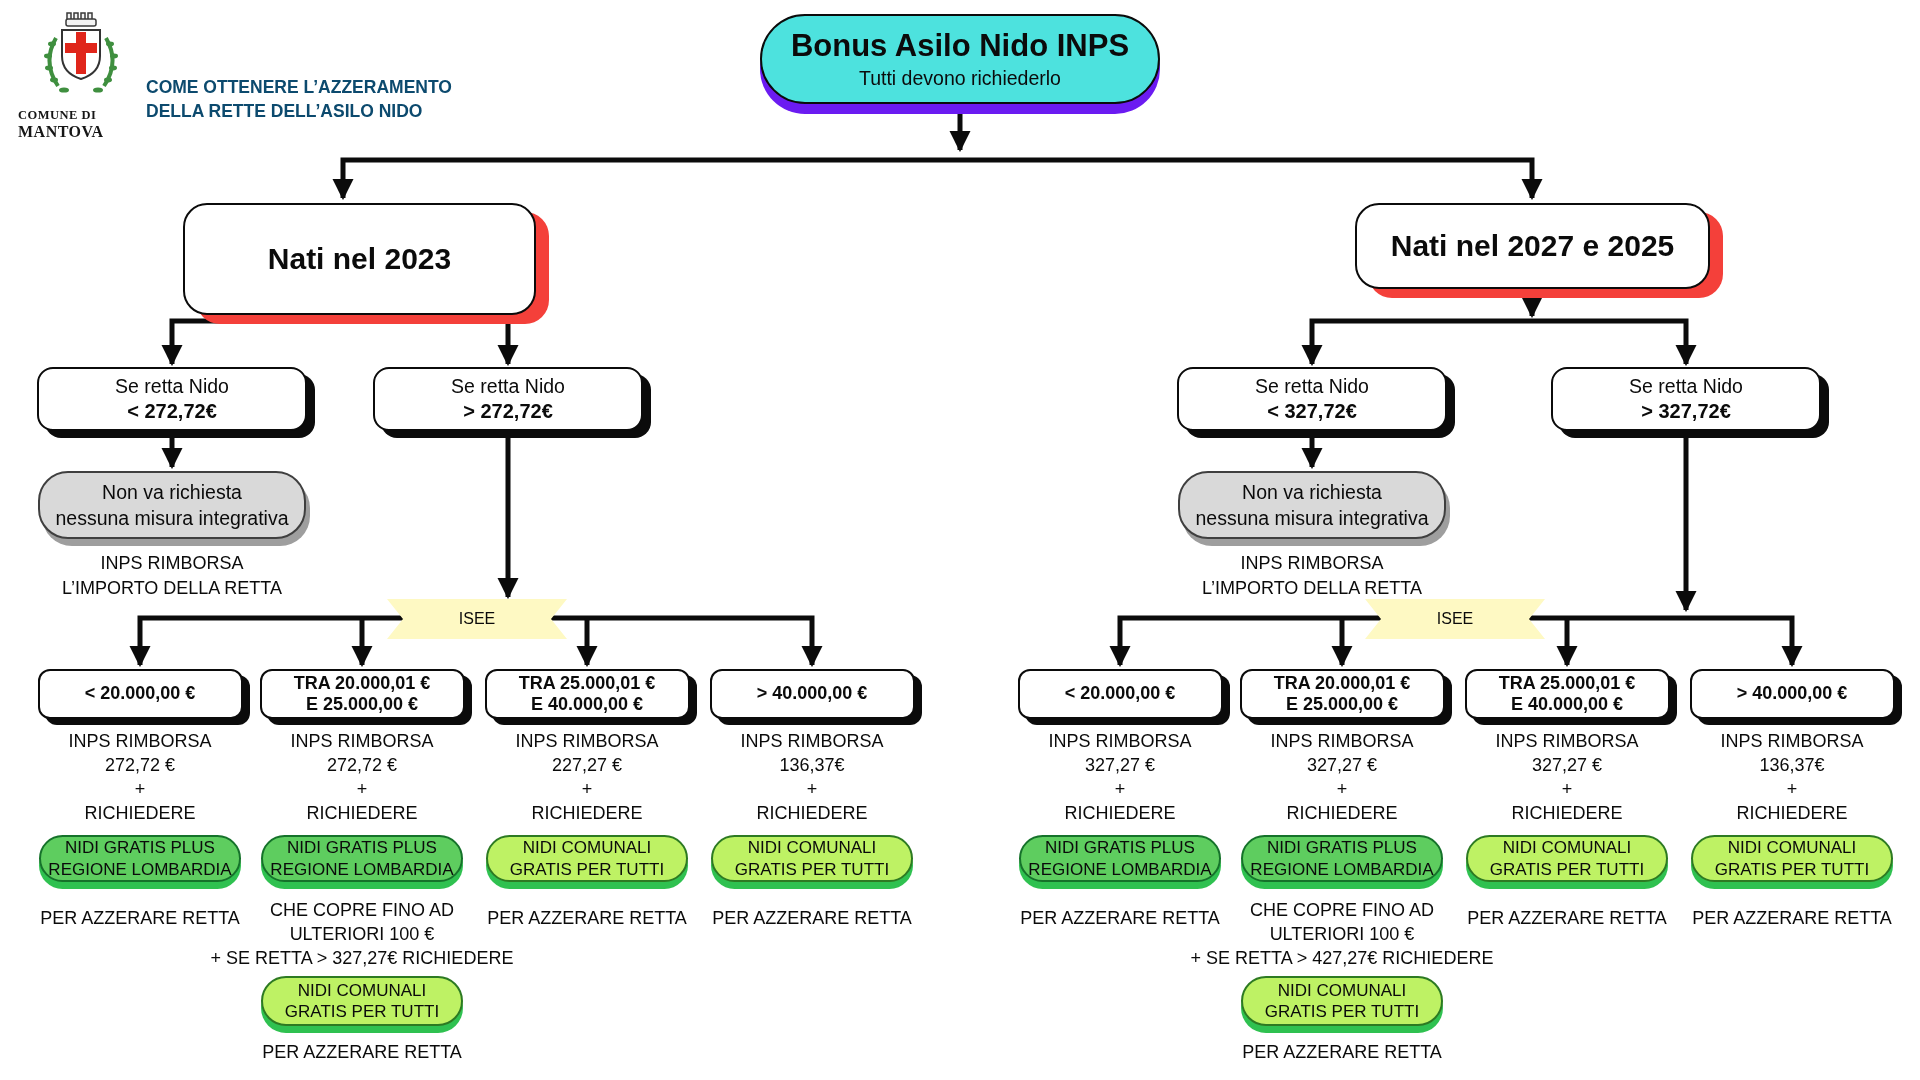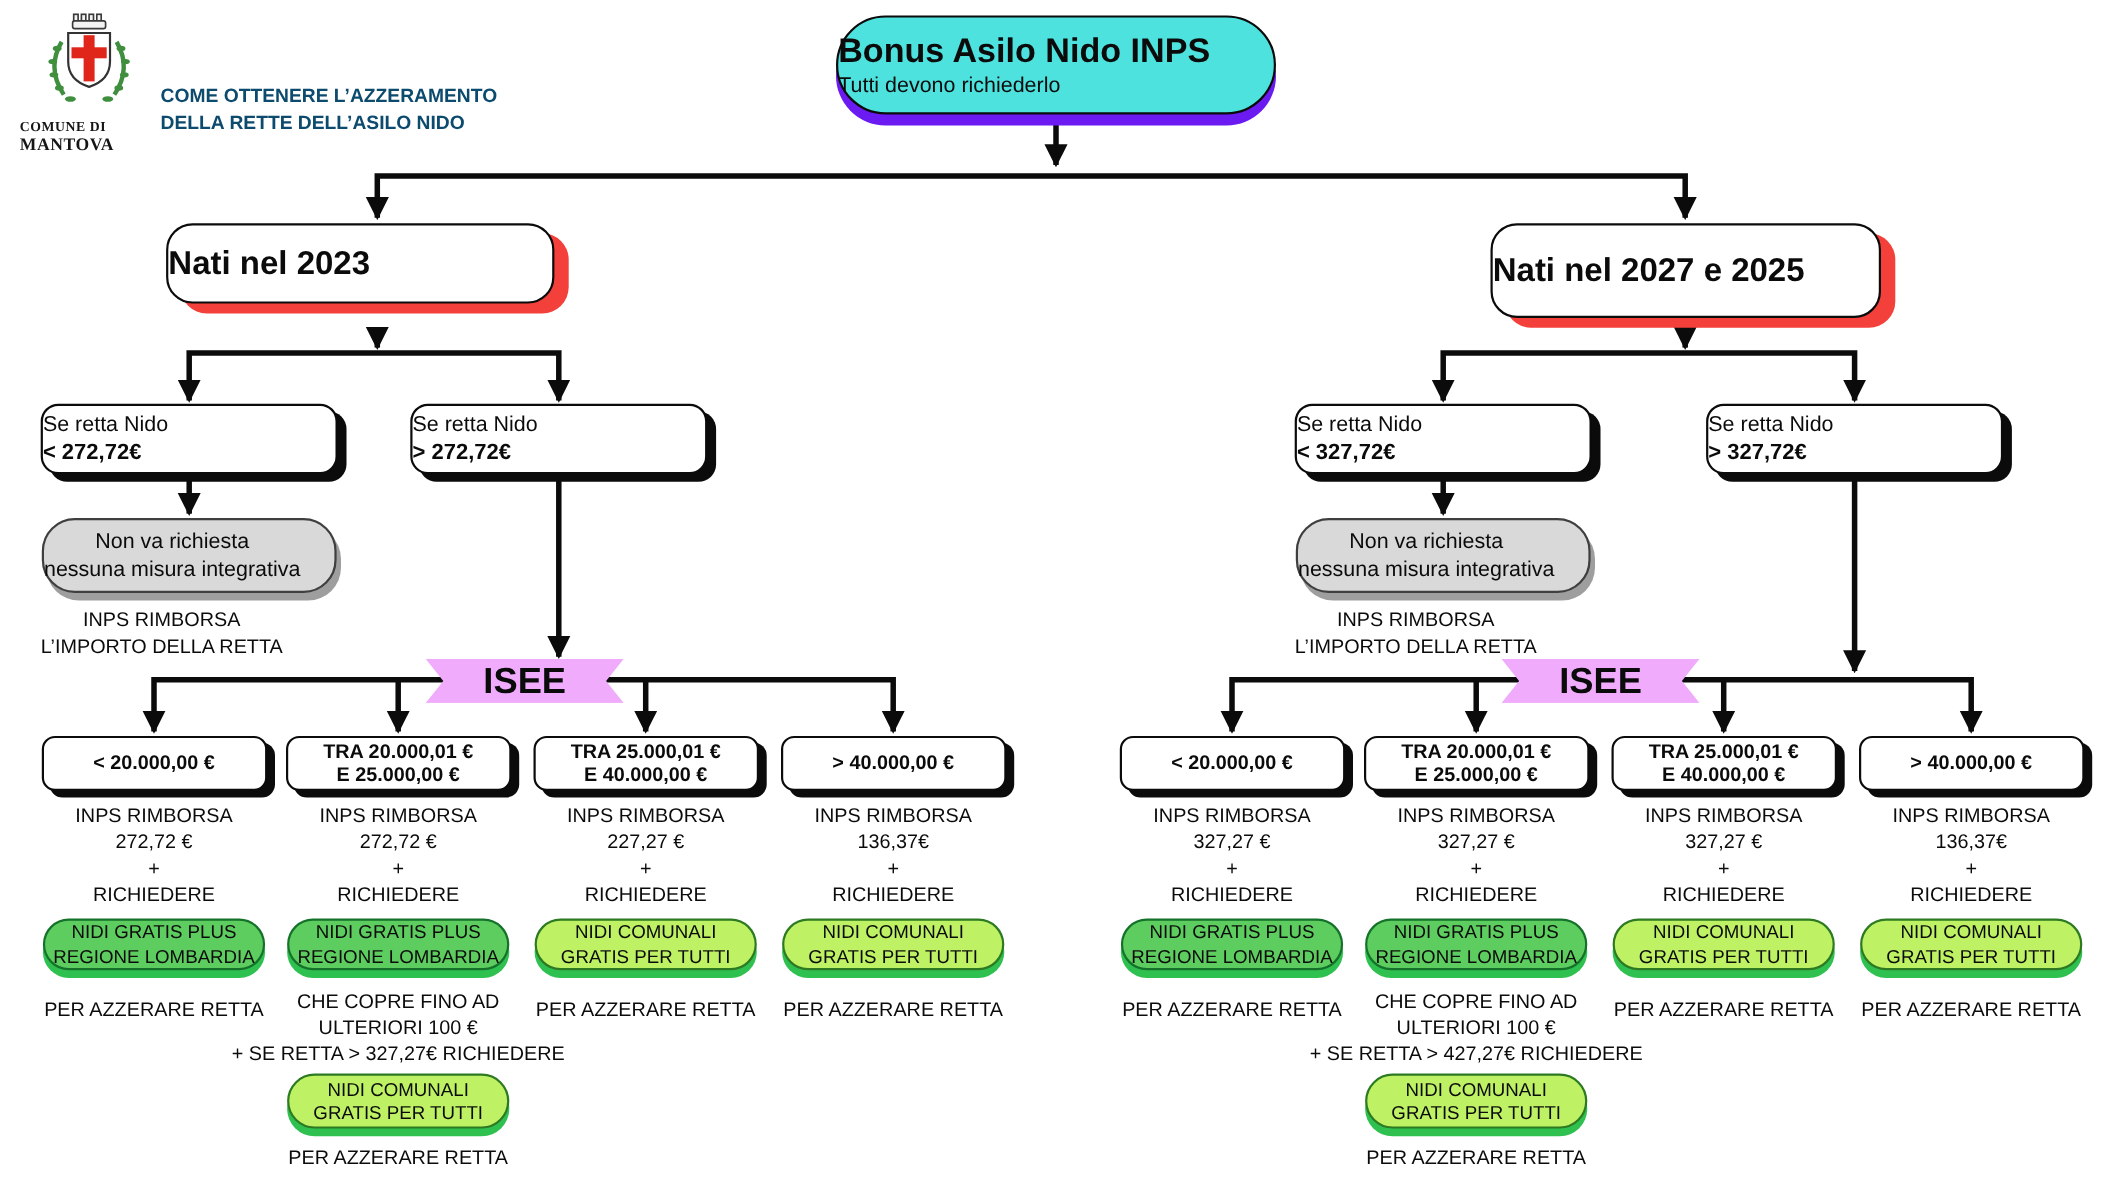--- a/index.html
+++ b/index.html
@@ -1,42 +1,42 @@
 <!DOCTYPE html>
 <html><head>
 <meta charset="utf-8">
 <style>
   html,body{margin:0;padding:0;background:#ffffff;}
   #canvas{position:relative;width:1920px;height:1080px;background:#fff;overflow:hidden;
           font-family:"Liberation Sans",sans-serif;color:#0b0b0b;}
   .abs{position:absolute;box-sizing:border-box;}
-  .ctr{display:flex;flex-direction:column;align-items:flex-start;justify-content:center;text-align:center;}
+  .ctr{display:flex;flex-direction:column;align-items:center;justify-content:center;text-align:center;}
   .pre{white-space:pre-line;}
   .connectors{position:absolute;left:0;top:0;}
 
   .root-box{background:#4DE2DE;border:2.5px solid #0b0b0b;border-radius:46px;
             box-shadow:0 10px 0 #6B1BF1;}
   .root-title{font-weight:bold;font-size:31px;}
   .root-sub{font-size:19.5px;margin-top:3px;}
 
   .branch-box{background:#fff;border:2.5px solid #0b0b0b;border-radius:24px;
               box-shadow:13px 9px 0 #F4403A;font-size:30px;font-weight:bold;}
 
   .cond-box{background:#fff;border:2.5px solid #0b0b0b;border-radius:16px;
             box-shadow:8px 7px 0 #0b0b0b;font-size:19.5px;line-height:25px;}
   .cond-strong{font-weight:bold;font-size:20px;}
 
   .note-box{background:#d9d9d9;border:2px solid #3f3f3f;border-radius:30px;
             box-shadow:4px 7px 0 #9e9e9e;font-size:19.5px;line-height:26px;}
 
   .result{font-size:18px;line-height:25px;}
 
-  .ribbon{background:#f0abfc;display:flex;align-items:center;justify-content:center;
+  .ribbon{background:#fef9c3;display:flex;align-items:center;justify-content:center;
           clip-path:polygon(0 0,100% 0,calc(100% - 16px) 50%,100% 100%,0 100%,16px 50%);
-          font-size:33px;font-weight:bold;}
+          font-size:16px;font-weight:normal;}
 
   .col{display:flex;flex-direction:column;align-items:center;}
   .range-box{background:#fff;border:2.5px solid #0b0b0b;border-radius:12px;
              box-shadow:7px 6px 0 #0b0b0b;font-weight:bold;font-size:18px;line-height:21.5px;
              min-height:50px;width:205px;box-sizing:border-box;
              display:flex;align-items:center;justify-content:center;text-align:center;}
   .detail{margin-top:10px;font-size:18px;line-height:24px;text-align:center;}
   .pill{border-radius:26px;display:flex;align-items:center;justify-content:center;text-align:center;
         font-size:17px;line-height:21.5px;width:202px;min-height:46px;box-sizing:border-box;margin-top:10px;}
   .pill.green{background:#5ECD5F;border:2px solid #15722a;box-shadow:0 7px 0 #2FC150;}
@@ -116,21 +116,21 @@
   </div>
 
   <div class="abs head-title pre" style="left:146px;top:54px;width:420px;">COME OTTENERE L’AZZERAMENTO
 DELLA RETTE DELL’ASILO NIDO</div>
 
   <div class="abs ctr root-box" style="left:760px;top:14px;width:400px;height:90px;">
     <div class="root-title">Bonus Asilo Nido INPS</div>
     <div class="root-sub">Tutti devono richiederlo</div>
   </div>
 
-  <div class="abs ctr branch-box" style="left:151px;top:203px;width:353px;height:73px;">Nati nel 2023</div>
+  <div class="abs ctr branch-box" style="left:183px;top:203px;width:353px;height:112px;">Nati nel 2023</div>
   <div class="abs ctr branch-box" style="left:1355px;top:203px;width:355px;height:86px;">Nati nel 2027 e 2025</div>
 
   <div class="abs ctr cond-box" style="left:37px;top:367px;width:270px;height:64px;">
     <span>Se retta Nido</span>
     <span class="cond-strong">&lt; 272,72€</span>
   </div>
   <div class="abs ctr cond-box" style="left:373px;top:367px;width:270px;height:64px;">
     <span>Se retta Nido</span>
     <span class="cond-strong">&gt; 272,72€</span>
   </div>

